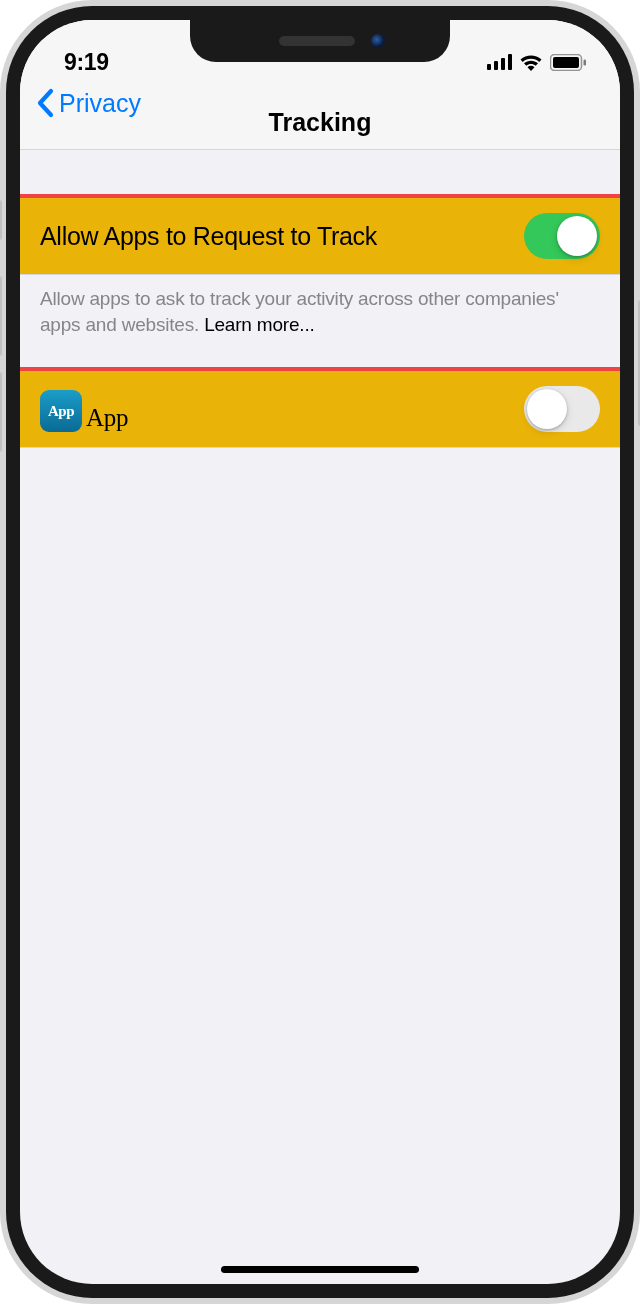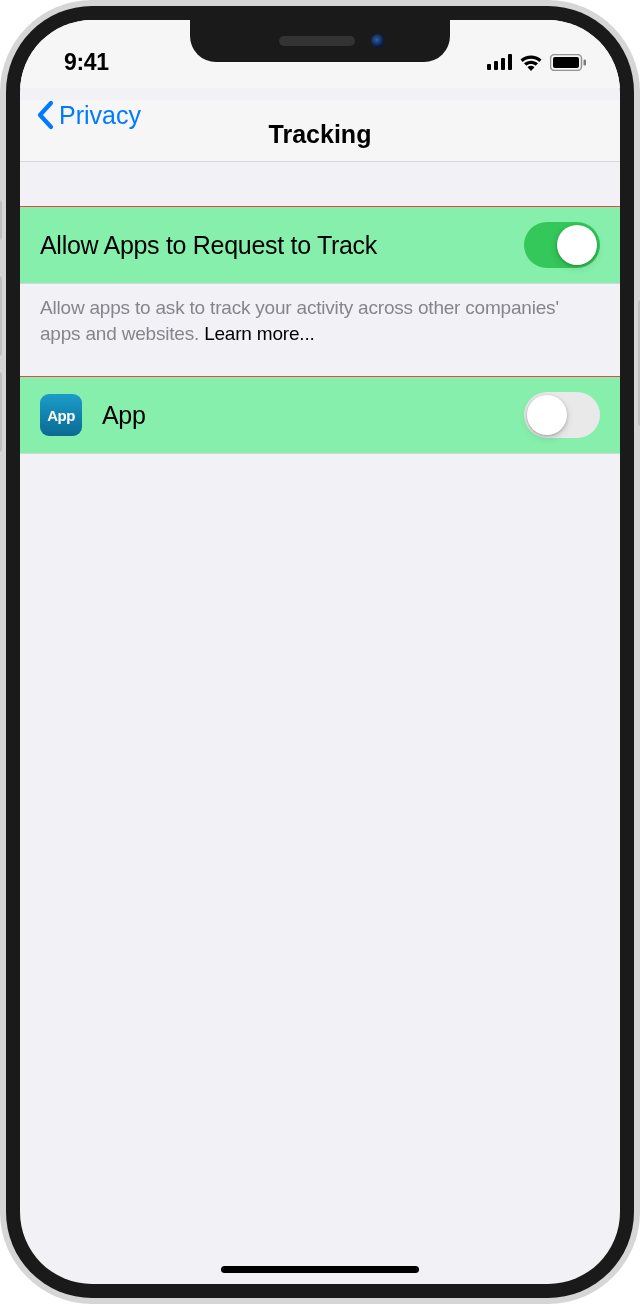--- a/index.html
+++ b/index.html
@@ -92,46 +92,45 @@
       gap: 7px;
     }
     .nav-bar {
       height: 62px;
       position: relative;
       display: flex;
       align-items: flex-start;
       padding: 0 16px 8px 16px;
       background: #f6f6f7;
       border-bottom: 1px solid #d6d5da;
-      margin-top: 12px;
     }
     .back-button {
       display: flex;
       align-items: center;
       color: #007aff;
       font-size: 25px;
       cursor: pointer;
     }
     .nav-title {
       position: absolute;
       left: 50%;
       transform: translateX(-50%);
       font-size: 25px;
       font-weight: 600;
       top: 20px;
     }
     .content {
       padding-top: 44px;
     }
     .row {
-      background: #86efac;
+      background: #eab308;
       display: flex;
       align-items: center;
       padding: 15px 20px;
-      border-top: 1px solid #ef4444;
+      border-top: 4px solid #ef4444;
       border-bottom: 1px solid #d6d5da;
       min-height: 66px;
     }
     .row-label {
       flex: 1;
       font-size: 25px;
       letter-spacing: -0.3px;
     }
     .toggle {
       position: relative;
@@ -160,22 +159,23 @@
       line-height: 1.35;
       color: #86858b;
       letter-spacing: -0.2px;
     }
     .footer-link {
       color: #000000;
       cursor: pointer;
     }
     .app-row {
       display: flex;
-      align-items: center;
-      gap: 20px;
+      align-items: flex-end;
+      gap: 4px;
+      font-family: Liberation Serif, serif;
     }
     .app-icon {
       width: 42px;
       height: 42px;
       border-radius: 9px;
       background: linear-gradient(180deg, #1b9dc9 0%, #0a6a94 100%);
       display: flex;
       align-items: center;
       justify-content: center;
       color: #fff;
@@ -203,21 +203,21 @@
   <div class="side-button left-3"></div>
   <div class="side-button right-1"></div>
   <div class="phone-frame-inner">
     <div class="screen">
       <div class="notch">
         <div class="notch-speaker"></div>
         <div class="notch-camera"></div>
       </div>
 
       <div class="status-bar">
-        <div class="status-time">9:41</div>
+        <div class="status-time">9:19</div>
         <div class="status-icons">
           <svg width="25" height="16" viewBox="0 0 25 16">
               <rect x="0" y="10" width="4" height="6" rx="1" fill="#000"></rect>
               <rect x="7" y="7" width="4" height="9" rx="1" fill="#000"></rect>
               <rect x="14" y="4" width="4" height="12" rx="1" fill="#000"></rect>
               <rect x="21" y="0" width="4" height="16" rx="1" fill="#000"></rect>
             </svg>
           <svg width="24" height="17" viewBox="0 0 24 17">
               <path d="M12 17 L8.5 13.2 C10.5 11.4 13.5 11.4 15.5 13.2 Z M5 9.3 C8.9 5.8 15.1 5.8 19 9.3 L16.7 11.8 C14 9.4 10 9.4 7.3 11.8 Z M1.5 5.5 C7.3 0.3 16.7 0.3 22.5 5.5 L20.3 7.9 C15.7 3.7 8.3 3.7 3.7 7.9 Z" fill="#000"></path>
             </svg>

